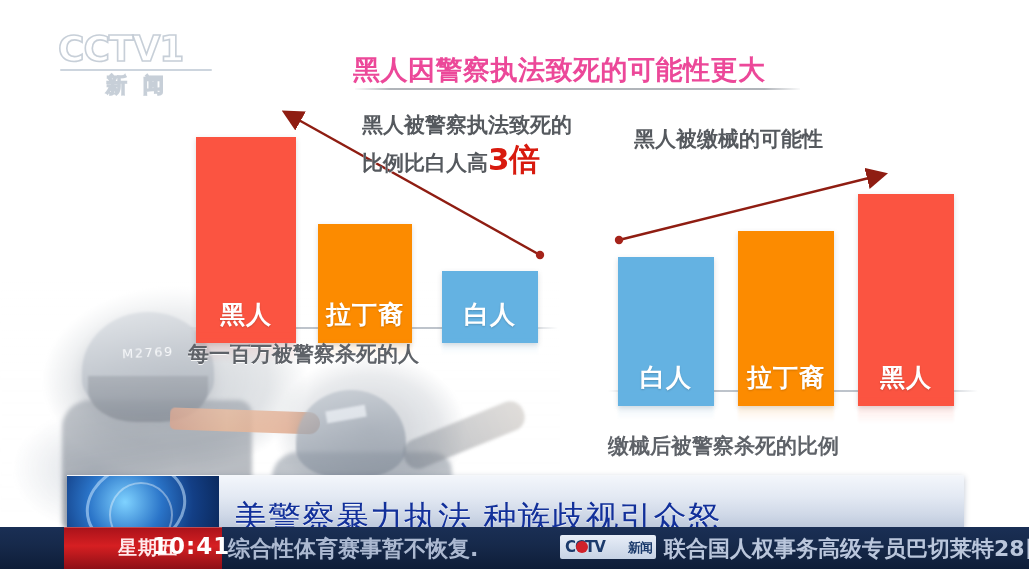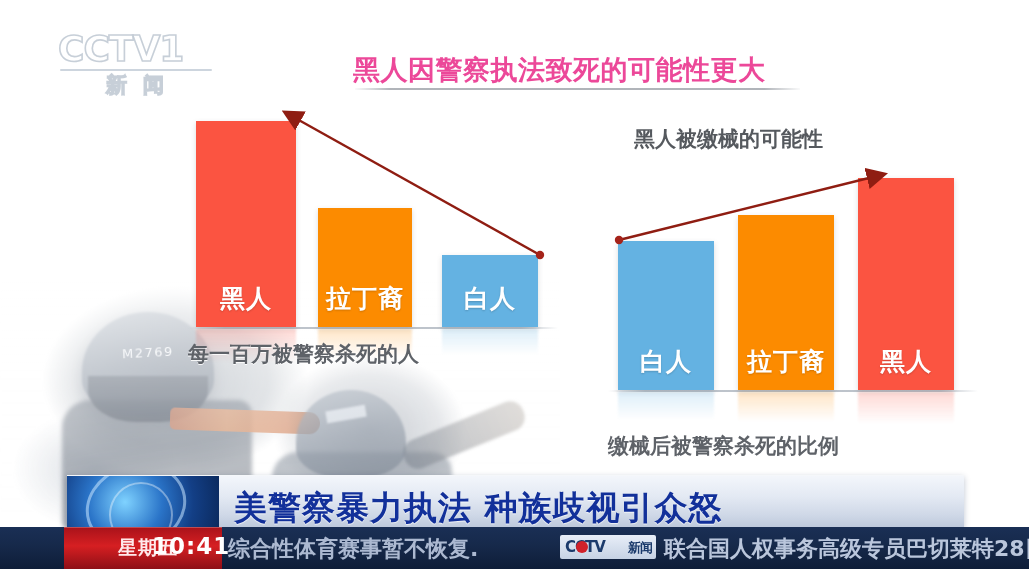--- a/index.html
+++ b/index.html
@@ -200,20 +200,21 @@
     font-weight: bold;
     letter-spacing: -.5px;
   }
   #annot-left { left: 362px; top: 108px; }
   #annot-right { left: 634px; top: 122px; }
 
   
   .bar {
     position: absolute;
     box-shadow: 0 2px 5px rgba(90,95,105,.22);
+    margin-top: 16px;
   }
   .bar .bar-label {
     position: absolute;
     left: 0; right: 0;
     bottom: 12px;
     text-align: center;
     color: #ffffff;
     font-size: 25px;
     font-weight: bold;
     letter-spacing: 1px;
@@ -278,23 +279,23 @@
   .banner-orb:after {
     content: "";
     position: absolute;
     left: 42px; top: 6px;
     width: 60px; height: 62px;
     border-radius: 50%;
     border: 2px solid rgba(255,255,255,.38);
   }
   .banner-text {
     position: absolute;
-    left: 167px; top: 10px;
+    left: 167px; top: 20px;
     font-size: 33px;
-    font-weight: bold;
+    font-weight: normal;
     color: #12309a;
     letter-spacing: 1px;
     text-shadow: 0 1px 1px rgba(255,255,255,.75);
     white-space: nowrap;
   }
 
   
   .ticker {
     position: absolute;
     left: 0; top: 527px;
@@ -428,20 +429,24 @@
   <svg class="arrow-svg" style="left:270px; top:100px;" width="280" height="170" viewBox="0 0 280 170">
     <defs>
       <marker id="arrowL" markerWidth="9" markerHeight="9" refX="6" refY="4.5" orient="auto">
         <path d="M0,0 L9,4.5 L0,9 z" fill="#8f1d12"></path>
       </marker>
     </defs>
     <line x1="270" y1="155" x2="18" y2="14" stroke="#8f1d12" stroke-width="2.4" marker-end="url(#arrowL)"></line>
     <circle cx="270" cy="155" r="4.2" fill="#a5231a"></circle>
   </svg>
 
+  <div class="annot" id="annot-left">
+    <div>黑人被警察执法致死的</div>
+    <div><span>比例比白人高</span><span class="hl">3倍</span></div>
+  </div>
 
   <div class="caption" style="left:188px; top:340px; width:370px;">每一百万被警察杀死的人</div>
 
   <div class="baseline" style="left:608px; top:390px; width:370px;"></div>
 
   <div class="bar" style="left:618px; top:241px; width:96px; height:149px; background:#64b2e2;">
     <div class="bar-label">白人</div>
   </div>
   <div class="bar-reflect" style="left:618px; top:392px; width:96px; height:28px; background:linear-gradient(180deg,#64b2e2,rgba(100,178,226,0));"></div>
 

